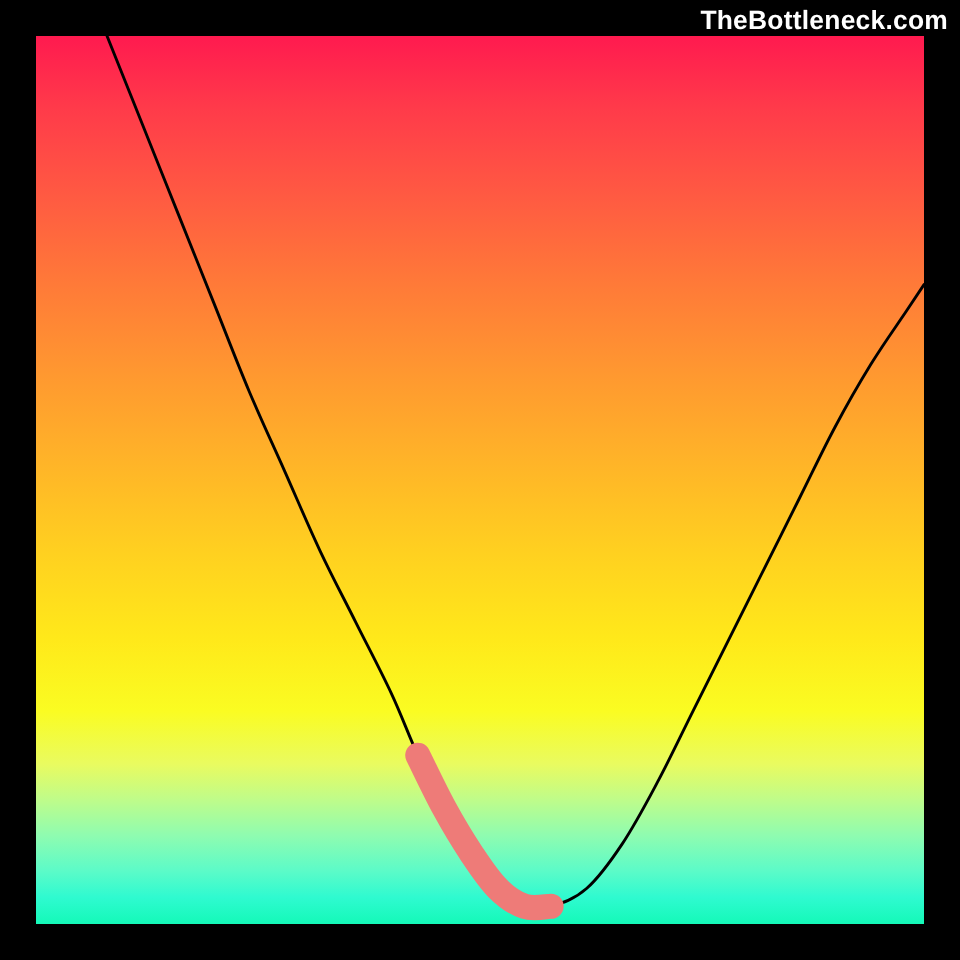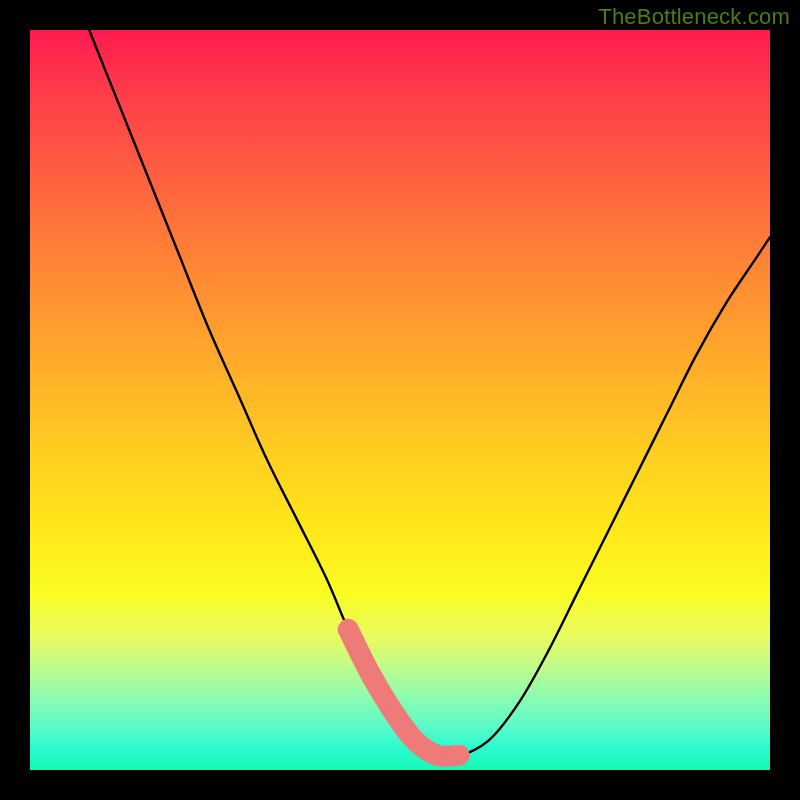--- a/index.html
+++ b/index.html
@@ -41,23 +41,23 @@
       #8ffcb0 90%,
       #5cfbc8 94%,
       #2ffad0 97%,
       #14f9b8 100%
     );
   }
   .watermark {
     position: absolute;
     top: 4px;
     right: 10px;
-    color: #4d7c0f;
+    color: #ffffff;
     font-size: 22px;
-    font-weight: 400;
+    font-weight: 700;
     letter-spacing: 0.2px;
     z-index: 5;
     user-select: none;
   }
   svg.curve {
     position: absolute;
     top: 0;
     left: 0;
     width: 740px;
     height: 740px;

